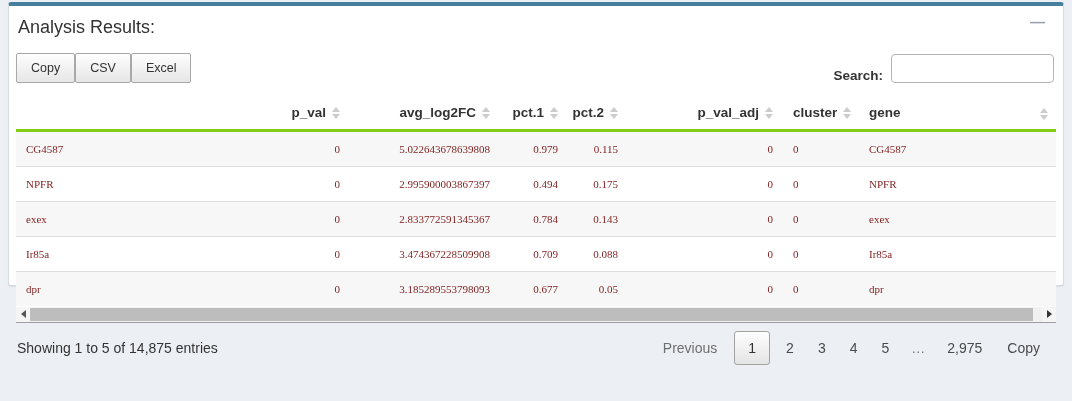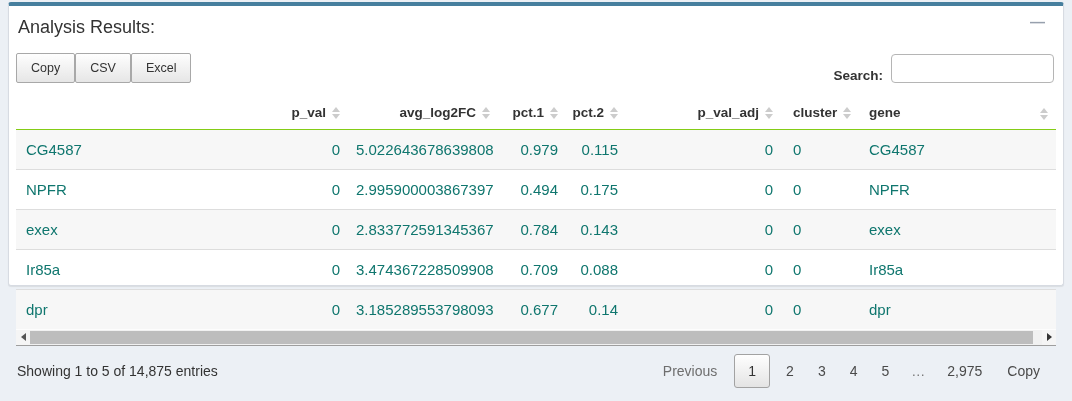--- a/index.html
+++ b/index.html
@@ -43,28 +43,28 @@
   .search-label { font-weight:bold; font-size:13.5px; color:#333; }
   .search-input {
     width:163px; height:29px;
     border:1px solid #b5b5b5; border-radius:4px;
     font-family:inherit; font-size:13px; padding:0 6px; background:#fff;
   }
 
   table.results { margin-top:13px; border-collapse:collapse; table-layout:fixed; width:1040px; }
   thead th {
     font-size:13.5px; font-weight:bold; color:#333;
-    padding:9px 8px; border-bottom:1px solid #84cc16;
+    padding:9px 8px; border-bottom:3px solid #84cc16;
     vertical-align:middle;
   }
   .th-flex { display:flex; align-items:center; gap:6px; }
   .th-right { justify-content:flex-end; }
   .th-left { justify-content:flex-start; }
   .th-split { justify-content:space-between;align-items:flex-end; }
-  tbody td { padding:11px 8px; font-size:15px; color:#0f766e; border-bottom:1px solid #ddd; }
+  tbody td { padding:11px 8px; font-size:11px; color:#7f1d1d; border-bottom:1px solid #ddd;font-family:Liberation Serif, serif; }
   tbody tr:nth-child(odd) { background:#f7f7f7; }
   tbody tr:last-child td { border-bottom:none; }
   .col-right { text-align:right; }
   .col-left { text-align:left; }
   td.rowname { padding-left:10px; }
   td.cluster-cell, th.cluster-th { padding-left:12px; }
 
   .sort-icon { display:inline-flex; flex-direction:column; gap:2px; }
   .sort-icon .up { width:0; height:0; border-left:4px solid transparent; border-right:4px solid transparent; border-bottom:5px solid #cccccc; }
   .sort-icon .down { width:0; height:0; border-left:4px solid transparent; border-right:4px solid transparent; border-top:5px solid #cccccc; }
@@ -240,21 +240,21 @@
             <td class="col-right">0.088</td>
             <td class="col-right">0</td>
             <td class="col-left cluster-cell">0</td>
             <td class="col-left">Ir85a</td>
           </tr>
           <tr>
             <td class="col-left rowname">dpr</td>
             <td class="col-right">0</td>
             <td class="col-right">3.185289553798093</td>
             <td class="col-right">0.677</td>
-            <td class="col-right">0.14</td>
+            <td class="col-right">0.05</td>
             <td class="col-right">0</td>
             <td class="col-left cluster-cell">0</td>
             <td class="col-left">dpr</td>
           </tr>
         </tbody>
       </table>
 
       <div class="hscroll">
         <div class="hs-arrow">
             <span class="tri-left"></span>

